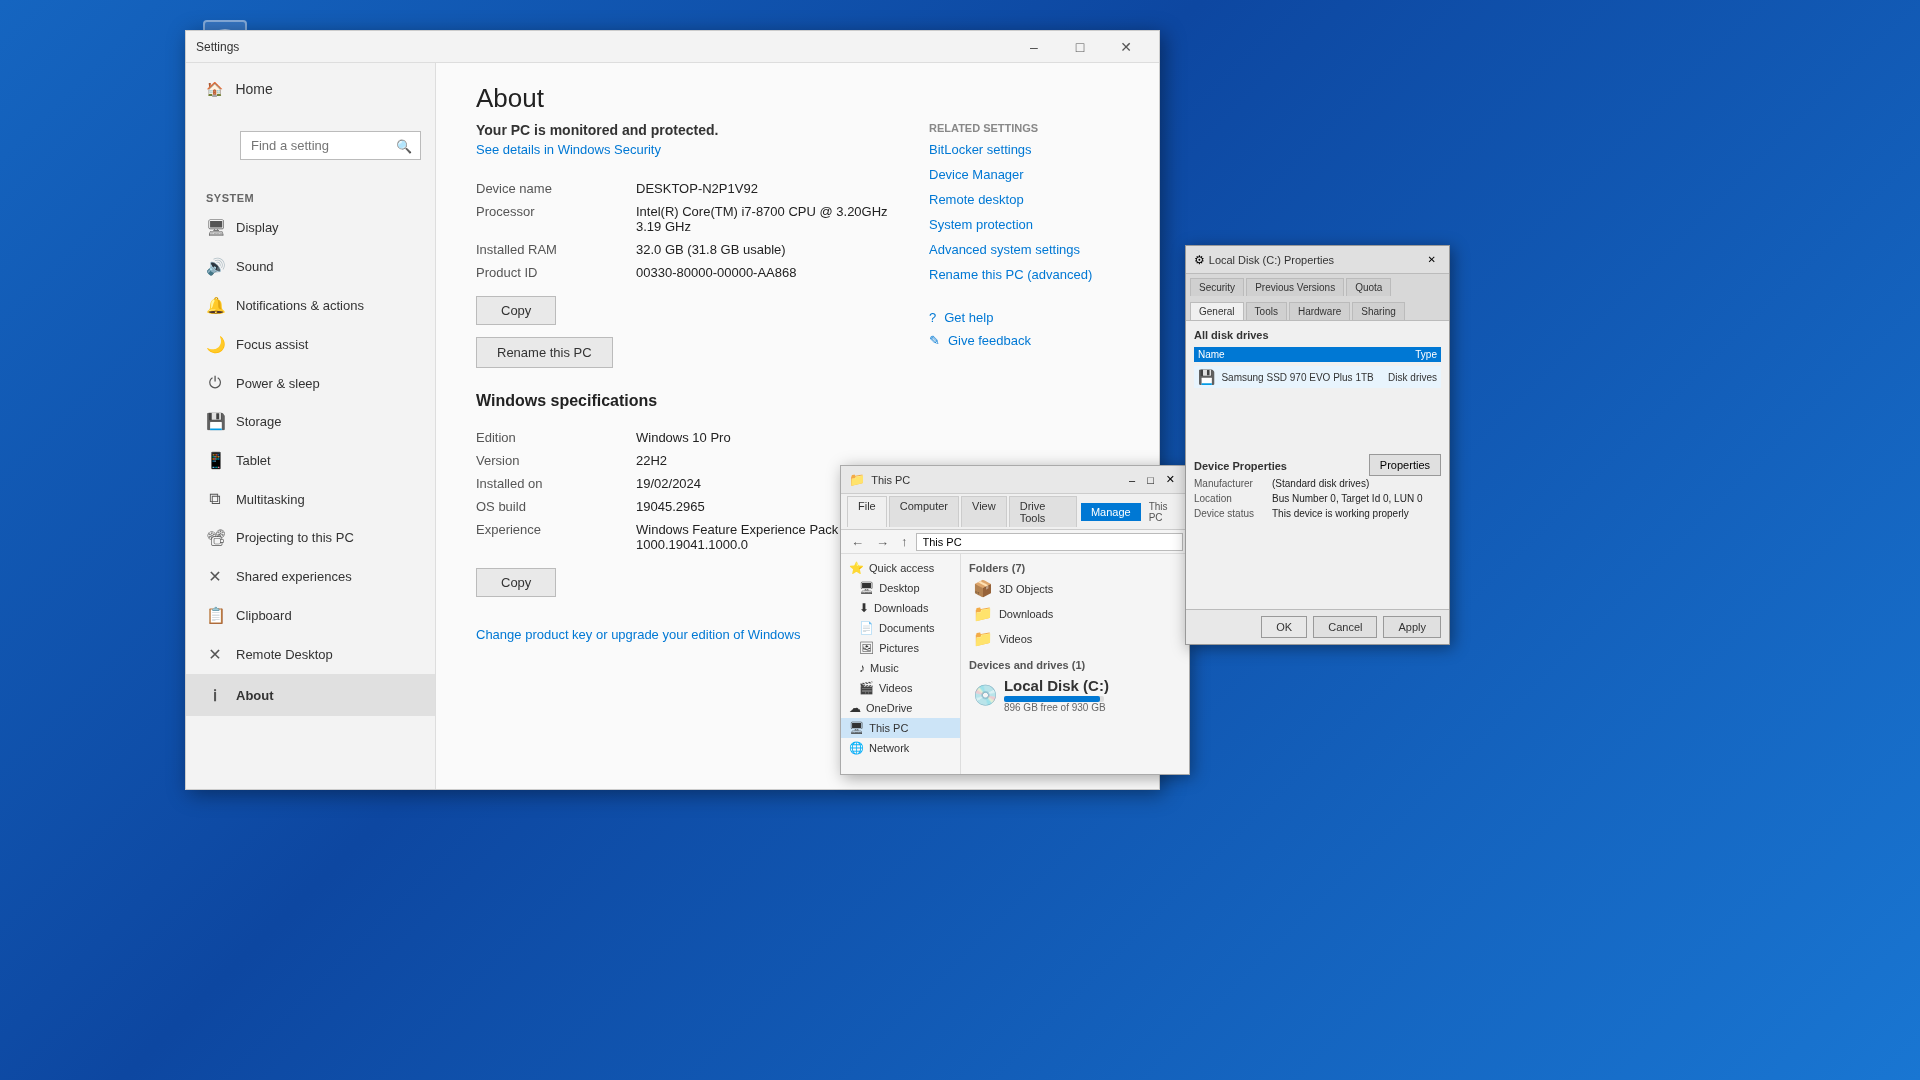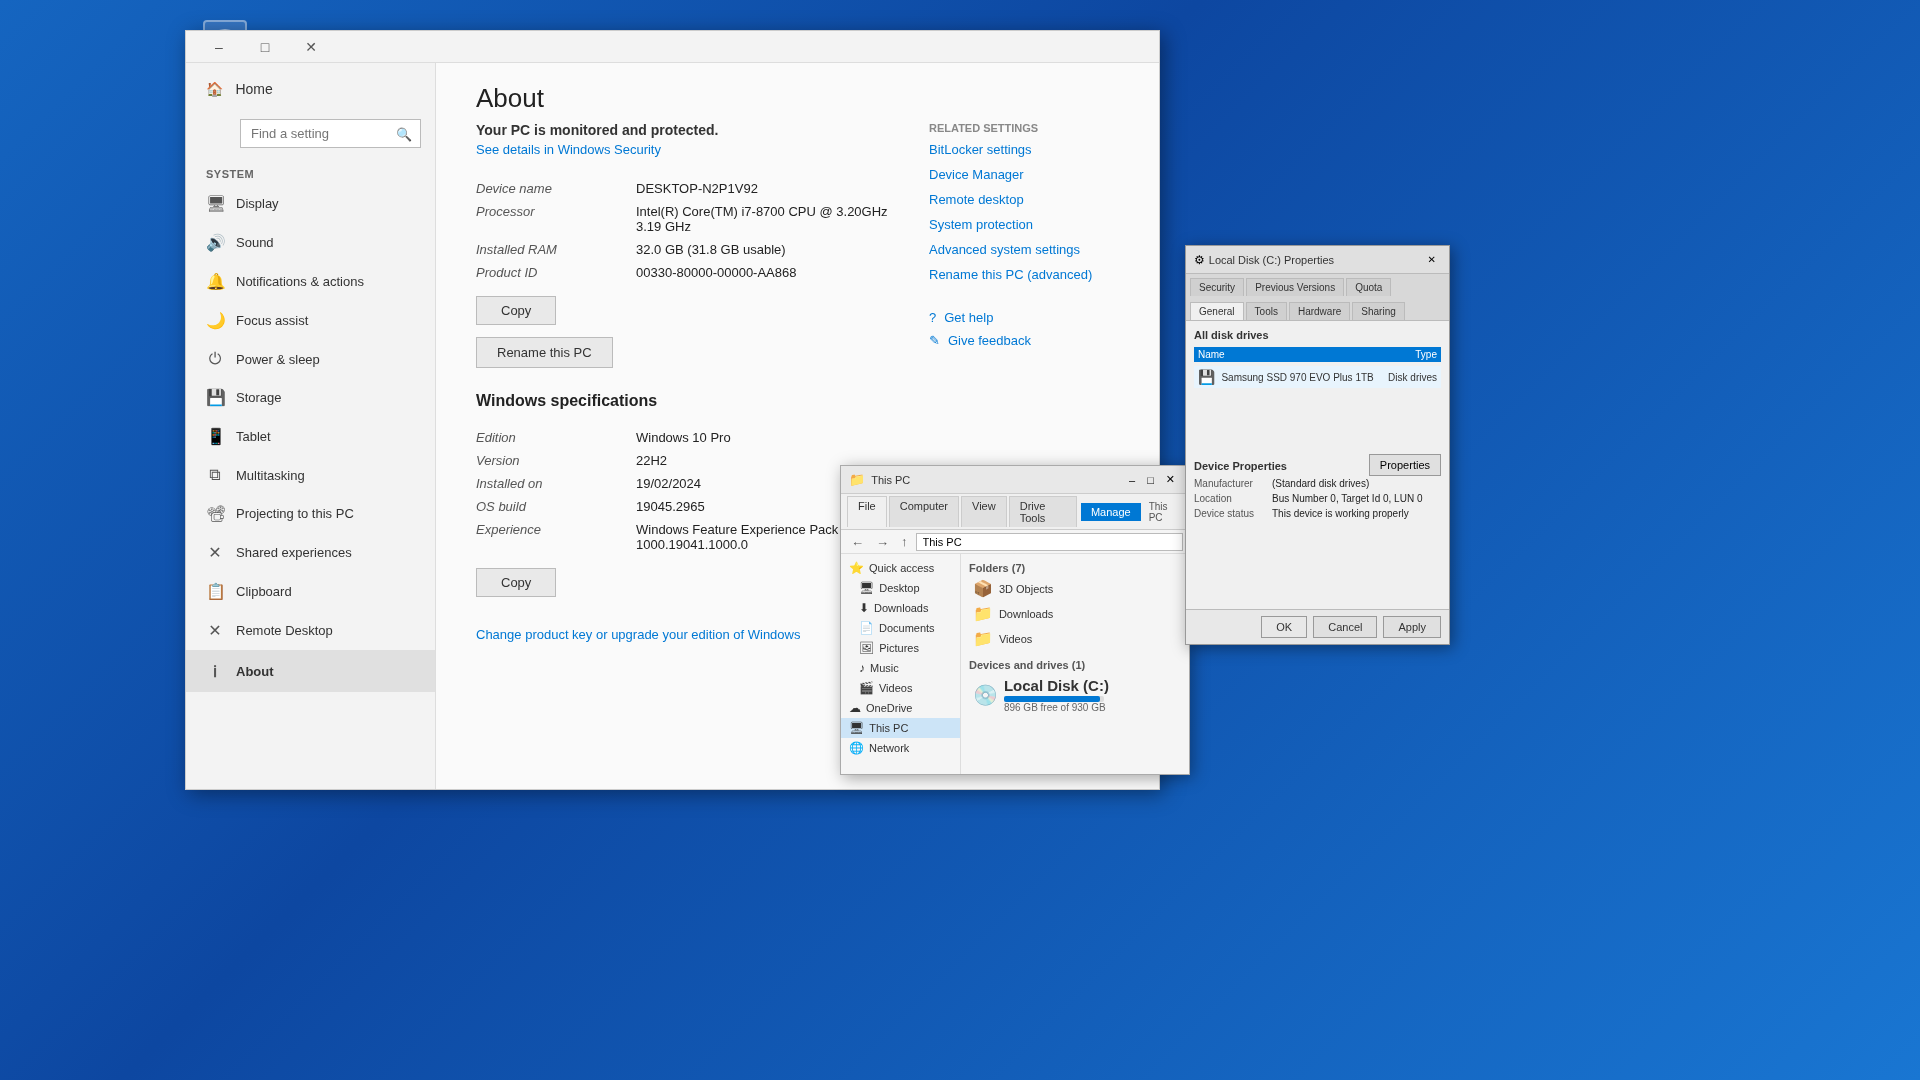--- a/index.html
+++ b/index.html
@@ -95,21 +95,21 @@
       display: flex;
       align-items: center;
       padding: 10px 20px;
       cursor: pointer;
       font-size: 14px;
       color: #333;
       gap: 12px;
     }
 
     .search-box {
-      margin: 12px 14px;
+      margin: 24px 14px;
       position: relative;
       padding-left: 40px;
     }
     .search-box input {
       width: 100%;
       padding: 6px 30px 6px 10px;
       border: 1px solid #bbb;
       background: #fff;
       font-size: 13px;
       outline: none;
@@ -189,21 +189,20 @@
     }
     .spec-row {
       display: flex;
       margin-bottom: 8px;
       font-size: 13px;
     }
     .spec-label {
       width: 160px;
       color: #555;
       flex-shrink: 0;
-      font-style: italic;
     }
     .spec-value {
       color: #222;
       flex: 1;
     }
 
     .copy-btn {
       padding: 6px 24px;
       background: #e9e9e9;
       border: 1px solid #bbb;
@@ -564,20 +563,21 @@
   <span style="font-size:11px;color:white;text-shadow:1px 1px 2px rgba(0,0,0,0.8);">Recycle Bin</span>
 </div>
 
 <div class="edge-icon">
   <div style="width:44px;height:44px;margin:0 auto 4px;background:rgba(255,255,255,0.15);border:2px solid rgba(255,255,255,0.4);border-radius:4px;display:flex;align-items:center;justify-content:center;font-size:24px;">🌐</div>
   <span style="font-size:11px;color:white;text-shadow:1px 1px 2px rgba(0,0,0,0.8);">Microsoft Edge</span>
 </div>
 
 <div class="settings-window">
   <div class="window-titlebar">
+    <span class="window-title">Settings</span>
     <div class="window-controls">
       <button class="win-btn">–</button>
       <button class="win-btn">□</button>
       <button class="win-btn close">✕</button>
     </div>
   </div>
 
   <div class="settings-body">
 
     <div class="sidebar">

